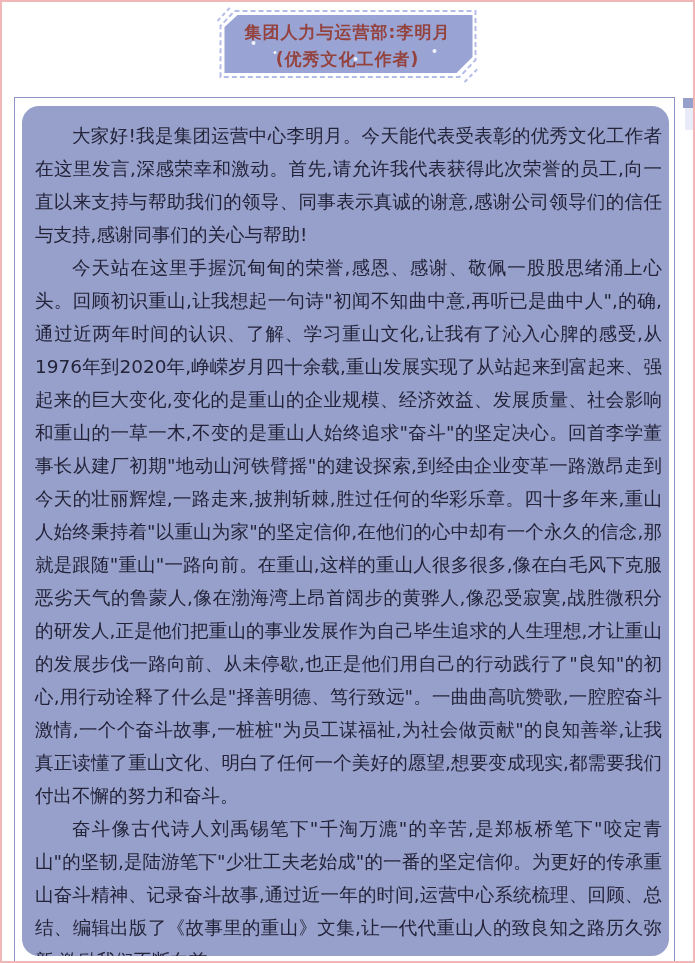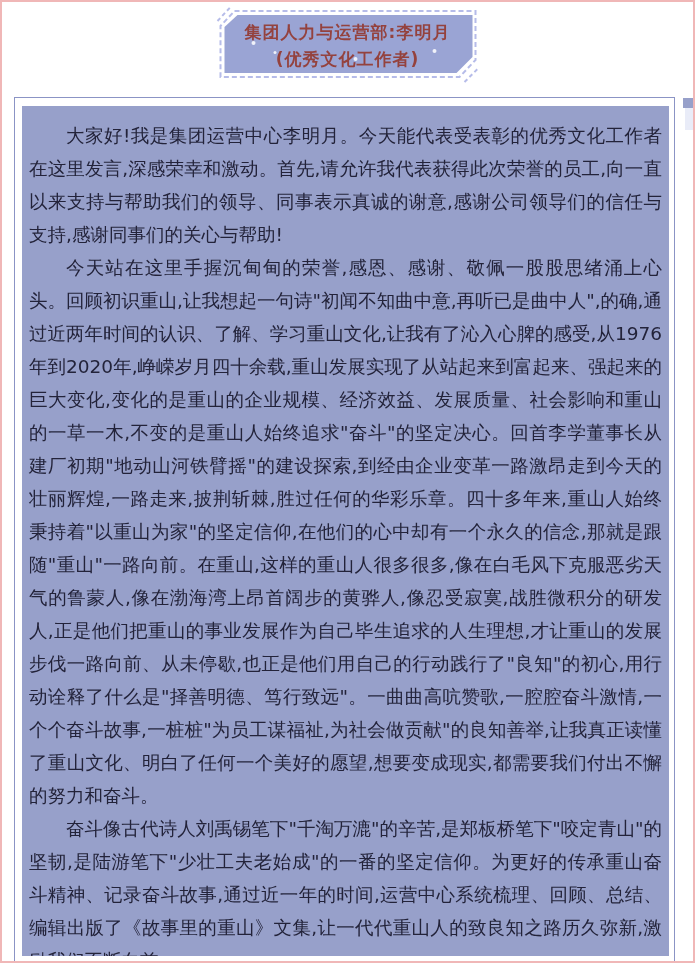--- a/index.html
+++ b/index.html
@@ -26,21 +26,21 @@
   .badge-line2{top:38px;}
   .dot{position:absolute;border-radius:50%;background:#ffffff;opacity:.85;}
   
   .panel{
     position:absolute;left:12px;right:18px;top:95px;bottom:-6px;
     border:1px solid var(--panel_border,#8b94c5);background:#ffffff;
   }
   .content{
     position:absolute;left:7px;right:5px;top:8px;bottom:10px;
     background:var(--panel_fill,#97a0ca);
-    padding:13px 7px 0 7px;box-sizing:border-box;overflow:hidden;
+    padding:13px 7px 0 13px;box-sizing:border-box;overflow:hidden;border-radius:17px;
   }
   .content p{
     margin:0;text-indent:2em;text-align:justify;
     font-size:18.5px;line-height:33px;
     color:var(--body_text,#23233a);
   }
   .content p span.b{font-weight:normal;}
   
   .scroll-thumb{position:absolute;left:681px;top:96px;width:11px;height:10px;background:var(--panel_fill,#97a0ca);}
   .scroll-track{position:absolute;left:683px;top:106px;width:8px;height:22px;background:#e9ecf8;}

